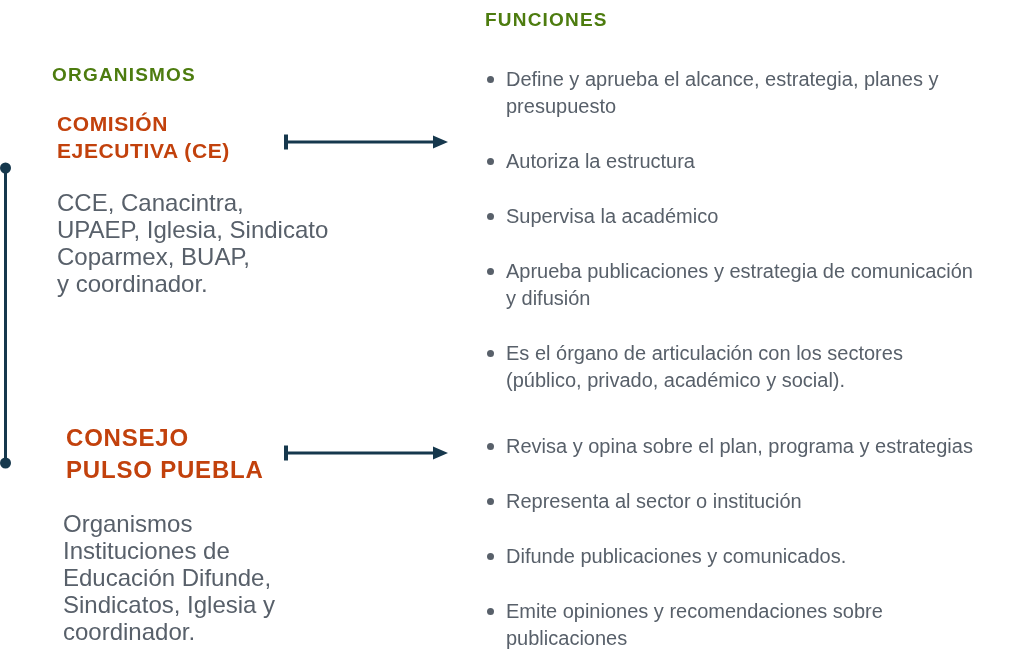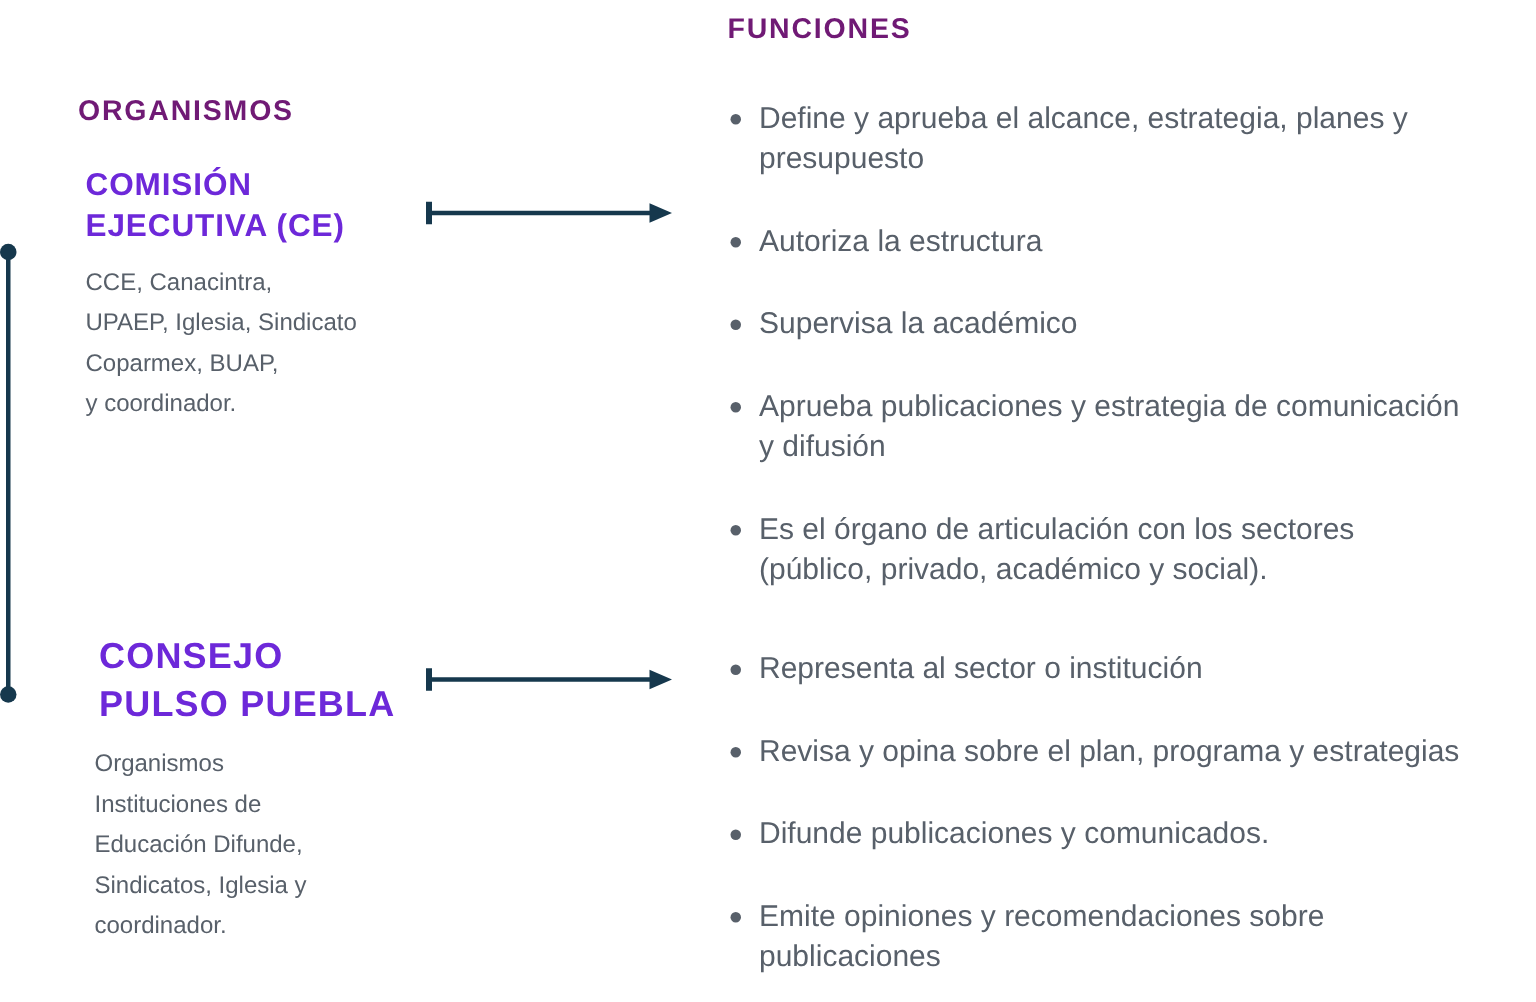--- a/index.html
+++ b/index.html
@@ -14,40 +14,41 @@
     background: #ffffff;
     overflow: hidden;
     font-family: "Liberation Sans", sans-serif;
   }
   
   .col-header {
     position: absolute;
     font-size: 19px;
     font-weight: bold;
     letter-spacing: 1.2px;
-    color: #701a75;
+    color: #4d7c0f;
   }
   .organisms-header { left: 52px; top: 64px; }
   .functions-header { left: 485px; top: 9px; }
 
   
   .org-title {
     position: absolute;
     font-weight: bold;
-    color: #6d28d9;
+    color: #c2410c;
     letter-spacing: 0.6px;
   }
   .org-title-1 { left: 57px; top: 110px; font-size: 21px; line-height: 27px; }
   .org-title-2 { left: 66px; top: 422px; font-size: 24px; line-height: 32px; letter-spacing: 0.8px; }
 
   .org-desc {
     position: absolute;
-    font-size: 16px;
+    font-size: 24px;
     line-height: 27px;
     color: #58606a;
+    margin-top: 14px;
   }
   .org-desc-1 { left: 57px; top: 175px; }
   .org-desc-2 { left: 63px; top: 496px; }
 
   
   .fn-list {
     position: absolute;
     left: 460px;
     width: 505px;
     margin: 13px;
@@ -133,19 +134,19 @@
 
   <ul class="fn-list fn-list-1">
     <li>Define y aprueba el alcance, estrategia, planes y presupuesto</li>
     <li>Autoriza la estructura</li>
     <li>Supervisa la académico</li>
     <li>Aprueba publicaciones y estrategia de comunicación y difusión</li>
     <li>Es el órgano de articulación con los sectores (público, privado, académico y social).</li>
   </ul>
 
   <ul class="fn-list fn-list-2">
+    <li>Revisa y opina sobre el plan, programa y estrategias</li>
     <li>Representa al sector o institución</li>
-    <li>Revisa y opina sobre el plan, programa y estrategias</li>
     <li>Difunde publicaciones y comunicados.</li>
     <li>Emite opiniones y recomendaciones sobre publicaciones</li>
   </ul>
 
 </div>
 
 </body></html>

